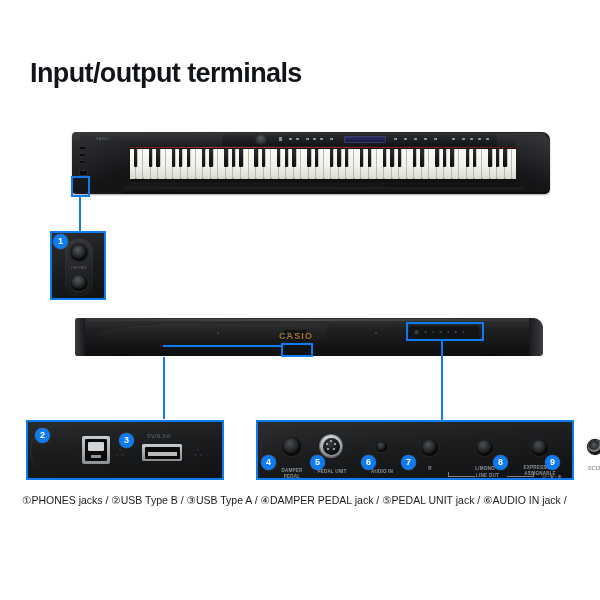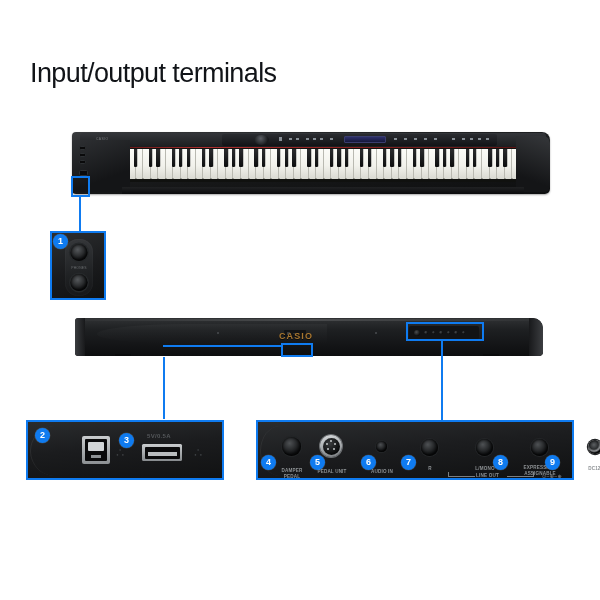--- a/index.html
+++ b/index.html
@@ -13,21 +13,21 @@
     position: relative;
     width: 600px; height: 600px;
     background: #fff;
   }
 
   
   #page-title {
     position: absolute;
     left: 30px; top: 58px;
     font-size: 27px;
-    font-weight: 400;
+    font-weight: 700;
     letter-spacing: -0.6px;
     color: #111418;
     font-family: "Liberation Sans", sans-serif;
   }
 
   
   .hl { position: absolute; border: 2px solid #0f7bf0; }
   .connector { position: absolute; background: #0f7bf0; }
 
   
@@ -605,15 +605,16 @@
   </div>
 
   <div class="badge" style="left:261px; top:455px;">4</div>
   <div class="badge" style="left:310px; top:455px;">5</div>
   <div class="badge" style="left:361px; top:455px;">6</div>
   <div class="badge" style="left:401px; top:455px;">7</div>
   <div class="badge" style="left:493px; top:455px;">8</div>
   <div class="badge" style="left:545px; top:455px;">9</div>
 
   <div id="caption">
+    <div>①PHONES jacks / ②USB Type B / ③USB Type A / ④DAMPER PEDAL jack / ⑤PEDAL UNIT jack / ⑥AUDIO IN jack /</div>
   </div>
 
 </div>
 
 </body></html>

